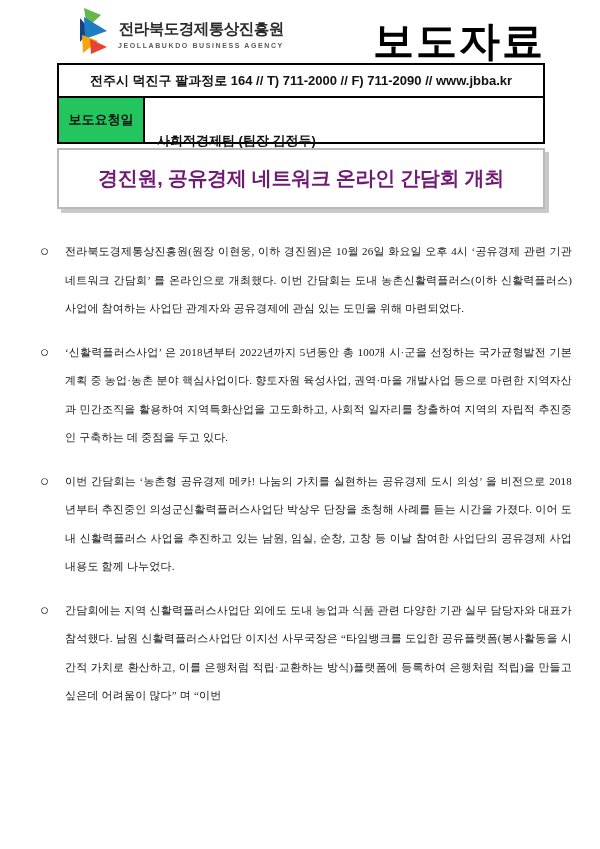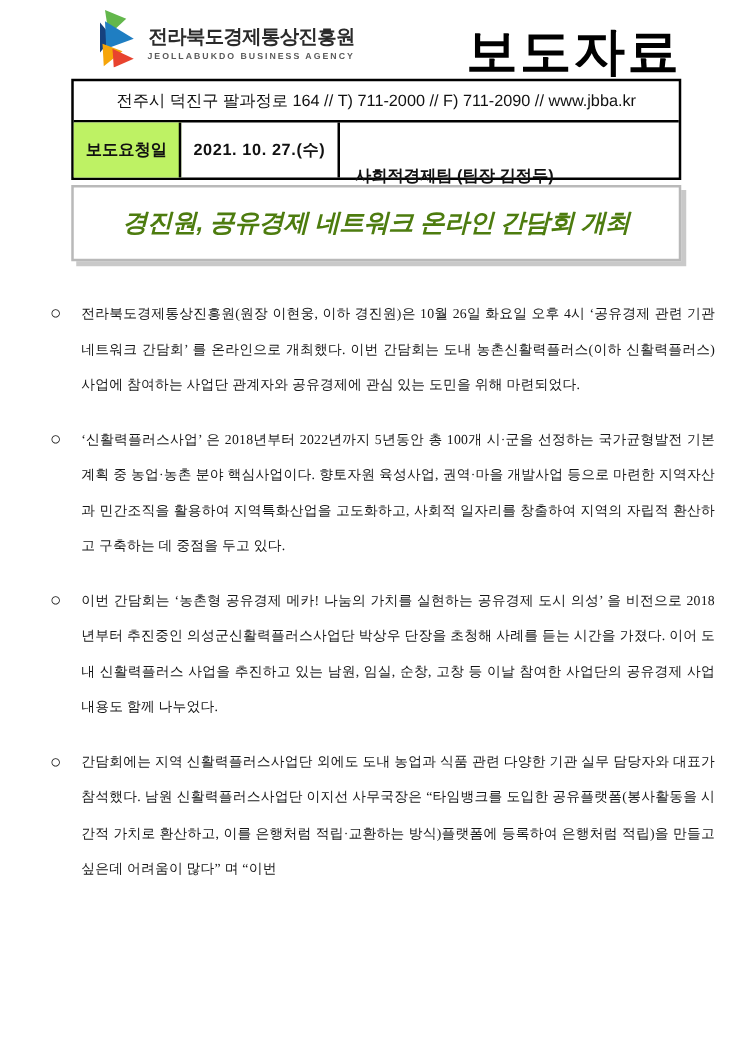--- a/index.html
+++ b/index.html
@@ -32,32 +32,32 @@
   .info-table {
     position: absolute;
     top: 63px; left: 57px; width: 488px;
     border: 2px solid #000;
     box-sizing: border-box;
     background: #fff;
   }
   .addr-row {
     height: 31px;
     display: flex; align-items: center; justify-content: center;
-    font-size: 13px; font-weight: normal;
+    font-size: 13px; font-weight: bold;
     border-bottom: 2px solid #000;
     white-space: nowrap;
   }
   .detail-row { display: flex; height: 44px; }
   .cell {
     box-sizing: border-box;
     display: flex; align-items: center; justify-content: center;
     font-size: 13px; font-weight: bold;
     border-right: 2px solid #000;
   }
-  .cell.gray { background: #bef264; }
+  .cell.gray { background: #22c55e; }
   .cell.date-cell { letter-spacing: 0.5px; }
   .c1 { width: 86px; }
   .c2 { width: 127px; }
   .c3 { width: 70px; }
   .c4 {
     flex: 1; border-right: none;
     flex-direction: column; align-items: flex-start; justify-content: center;
     padding-left: 12px; line-height: 19px; margin-top: 40px;
   }
 
@@ -65,26 +65,25 @@
   .title-box {
     position: absolute;
     top: 148px; left: 57px; width: 488px; height: 61px;
     box-sizing: border-box;
     border: 2px solid #b9b9b9;
     box-shadow: 4px 4px 0 #c9c9c9;
     background: #fff;
     display: flex; align-items: center; justify-content: center;
   }
   .title-text {
-    color: #4d7c0f;
+    color: #701a75;
     font-size: 20px;
     font-weight: bold;
     letter-spacing: -0.3px;
     white-space: nowrap;
-    font-style: italic;
   }
 
   
   .body-area {
     position: absolute;
     top: 237px; left: 40px; width: 532px;
     font-family: "Liberation Serif", "DejaVu Serif", serif;
     color: #151515;
   }
   .para { display: flex; margin-bottom: 15px; }
@@ -120,39 +119,38 @@
         <div class="agency-en">JEOLLABUKDO BUSINESS AGENCY</div>
       </div>
     </div>
     <div class="doc-type">보도자료</div>
   </div>
 
   <div class="info-table">
     <div class="addr-row">전주시 덕진구 팔과정로 164 // T) 711-2000 // F) 711-2090 //  www.jbba.kr</div>
     <div class="detail-row">
       <div class="cell gray c1">보도요청일</div>
-      <div class="cell date-cell c2">2021. 10. 27.(수)</div>
       <div class="cell c4">
         <div>사회적경제팀 (팀장 김정두)</div>
       </div>
     </div>
   </div>
 
   <div class="title-box">
     <div class="title-text">경진원, 공유경제 네트워크 온라인 간담회 개최</div>
   </div>
 
   <div class="body-area">
     <div class="para">
       <span class="bullet">○</span>
       <div class="para-text">전라북도경제통상진흥원(원장 이현웅, 이하 경진원)은 10월 26일 화요일 오후 4시 ‘공유경제 관련 기관 네트워크 간담회’ 를 온라인으로 개최했다. 이번 간담회는 도내 농촌신활력플러스(이하 신활력플러스)사업에 참여하는 사업단 관계자와 공유경제에 관심 있는 도민을 위해 마련되었다.</div>
     </div>
     <div class="para">
       <span class="bullet">○</span>
-      <div class="para-text">‘신활력플러스사업’ 은 2018년부터 2022년까지 5년동안 총 100개 시·군을 선정하는 국가균형발전 기본계획 중 농업·농촌 분야 핵심사업이다. 향토자원 육성사업, 권역·마을 개발사업 등으로 마련한 지역자산과 민간조직을 활용하여 지역특화산업을 고도화하고, 사회적 일자리를 창출하여 지역의 자립적 환산하고 구축하는 데 중점을 두고 있다.</div>
+      <div class="para-text">‘신활력플러스사업’ 은 2018년부터 2022년까지 5년동안 총 100개 시·군을 선정하는 국가균형발전 기본계획 중 농업·농촌 분야 핵심사업이다. 향토자원 육성사업, 권역·마을 개발사업 등으로 마련한 지역자산과 민간조직을 활용하여 지역특화산업을 고도화하고, 사회적 일자리를 창출하여 지역의 자립적 추진중인 구축하는 데 중점을 두고 있다.</div>
     </div>
     <div class="para">
       <span class="bullet">○</span>
       <div class="para-text">이번 간담회는 ‘농촌형 공유경제 메카! 나눔의 가치를 실현하는 공유경제 도시 의성’ 을 비전으로 2018년부터 추진중인 의성군신활력플러스사업단 박상우 단장을 초청해 사례를 듣는 시간을 가졌다. 이어 도내 신활력플러스 사업을 추진하고 있는 남원, 임실, 순창, 고창 등 이날 참여한 사업단의 공유경제 사업내용도 함께 나누었다.</div>
     </div>
     <div class="para">
       <span class="bullet">○</span>
       <div class="para-text">간담회에는 지역 신활력플러스사업단 외에도 도내 농업과 식품 관련 다양한 기관 실무 담당자와 대표가 참석했다. 남원 신활력플러스사업단 이지선 사무국장은 “타임뱅크를 도입한 공유플랫폼(봉사활동을 시간적 가치로 환산하고, 이를 은행처럼 적립·교환하는 방식)플랫폼에 등록하여 은행처럼 적립)을 만들고 싶은데 어려움이 많다” 며  “이번</div>
     </div>
   </div>

